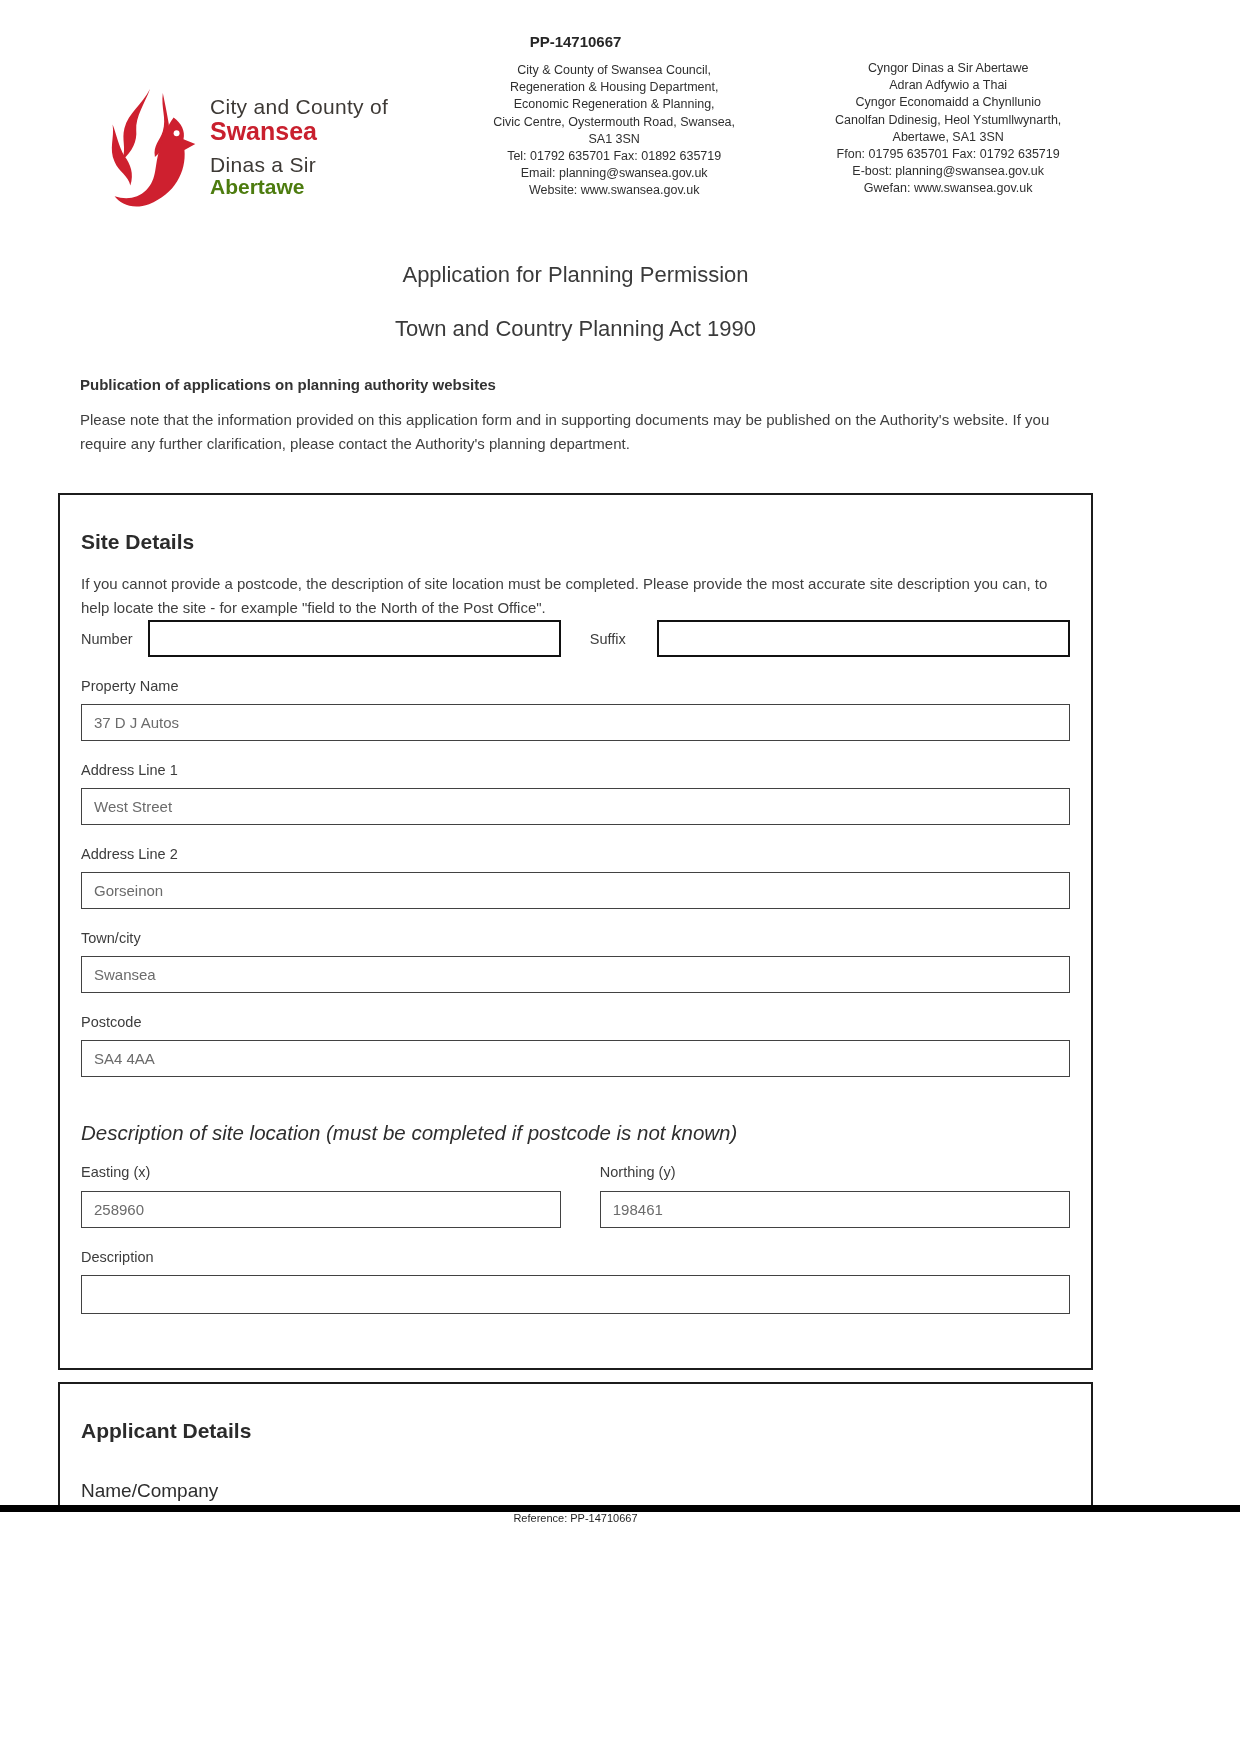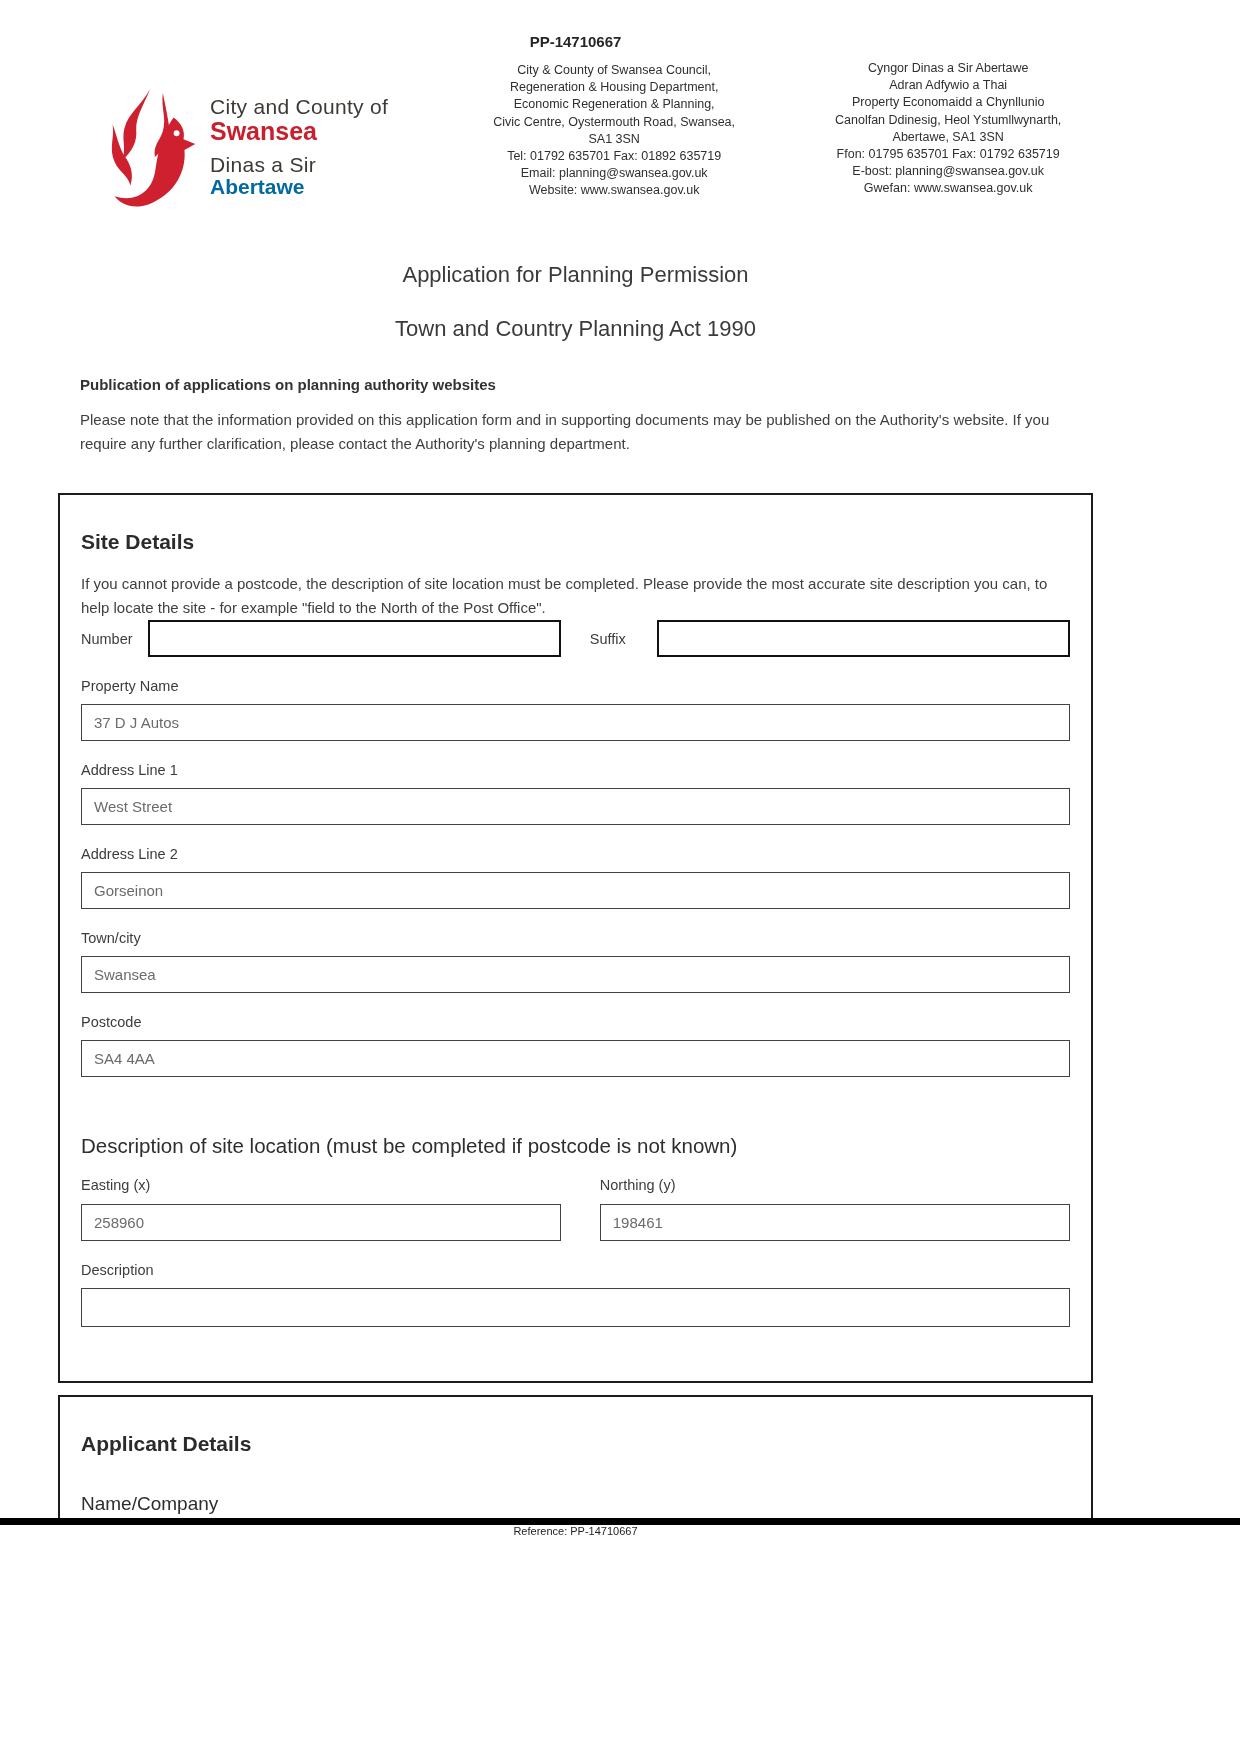--- a/index.html
+++ b/index.html
@@ -13,21 +13,21 @@
 
   
   .ref-top { padding-top: 33px; text-align: center; font-size: 15px; font-weight: bold; color: #262626; }
   .hdr-row { display: flex; align-items: flex-start; margin-top: 24px; height: 160px; }
   .logo { display: flex; margin-left: 46px; margin-top: 14px; }
   .logo svg { width: 94px; height: 124px; flex: 0 0 94px; }
   .logo-text { margin-left: 12px; margin-top: 8px; line-height: 1.06; white-space: nowrap; }
   .logo-line1, .logo-line3 { font-size: 21px; color: #3d3935; letter-spacing: .3px; }
   .logo-line2 { font-size: 25px; font-weight: bold; color: #c9202e; }
   .logo-line3 { margin-top: 9px; }
-  .logo-line4 { font-size: 21px; font-weight: bold; color: #0369a1; }
+  .logo-line4 { font-size: 21px; font-weight: bold; color: #4d7c0f; }
   .contact { text-align: center; font-size: 12.5px; line-height: 17.2px; color: #2f2f2f; }
   .contact-en { width: 280px; margin-left: 86px; margin-top: -12px; }
   .contact-cy { width: 256px; margin-left: 66px; margin-top: -14px; }
 
   .doc-title { text-align: center; font-size: 22px; color: #3a3a3a; margin-top: 28px; }
   .doc-subtitle { text-align: center; font-size: 22px; color: #3a3a3a; margin-top: 28px; }
 
   .pub { padding: 0 22px; }
   .pub-heading { margin-top: 34px; font-size: 15px; font-weight: bold; color: #333333; }
   .pub-body { margin-top: 15px; font-size: 15px; line-height: 24px; color: #3f3f3f; }
@@ -51,21 +51,21 @@
 
   .row-inline { display: flex; align-items: center; }
   .lbl-number { width: 166px; }
   .inp-number { width: 336px; }
   .lbl-suffix { width: 167px; margin-left: 29px; }
   .inp-suffix { width: 335px; }
 
   .field-stack { margin-top: 21px; }
   .field-stack .field-label { margin-bottom: 10px; }
 
-  .loc-heading { margin-top: 57px; font-size: 20.5px; font-weight: normal; color: #2e2e2e; }
+  .loc-heading { margin-top: 44px; font-size: 20.5px; font-weight: normal; color: #2e2e2e; font-style: italic; }
 
   .row-cols { display: flex; margin-top: 19px; }
   .col-east { width: 502px; }
   .col-north { width: 492px; margin-left: 39px; }
   .row-cols .field-label { margin-bottom: 11px; }
 
   .desc-field { margin-top: 21px; }
   .desc-field input.fld { height: 39px; }
 
   .name-company { margin-top: 37px; font-size: 19px; color: #2e2e2e; }
@@ -106,21 +106,21 @@
       <div>Civic Centre, Oystermouth Road, Swansea,</div>
       <div>SA1 3SN</div>
       <div>Tel: 01792 635701 Fax: 01892 635719</div>
       <div>Email: planning@swansea.gov.uk</div>
       <div>Website: www.swansea.gov.uk</div>
     </div>
 
     <div class="contact contact-cy">
       <div>Cyngor Dinas a Sir Abertawe</div>
       <div>Adran Adfywio a Thai</div>
-      <div>Property Economaidd a Chynllunio</div>
+      <div>Cyngor Economaidd a Chynllunio</div>
       <div>Canolfan Ddinesig, Heol Ystumllwynarth,</div>
       <div>Abertawe, SA1 3SN</div>
       <div>Ffon: 01795 635701 Fax: 01792 635719</div>
       <div>E-bost: planning@swansea.gov.uk</div>
       <div>Gwefan: www.swansea.gov.uk</div>
     </div>
   </div>
 
   <div class="doc-title">Application for Planning Permission</div>
   <div class="doc-subtitle">Town and Country Planning Act 1990</div>

